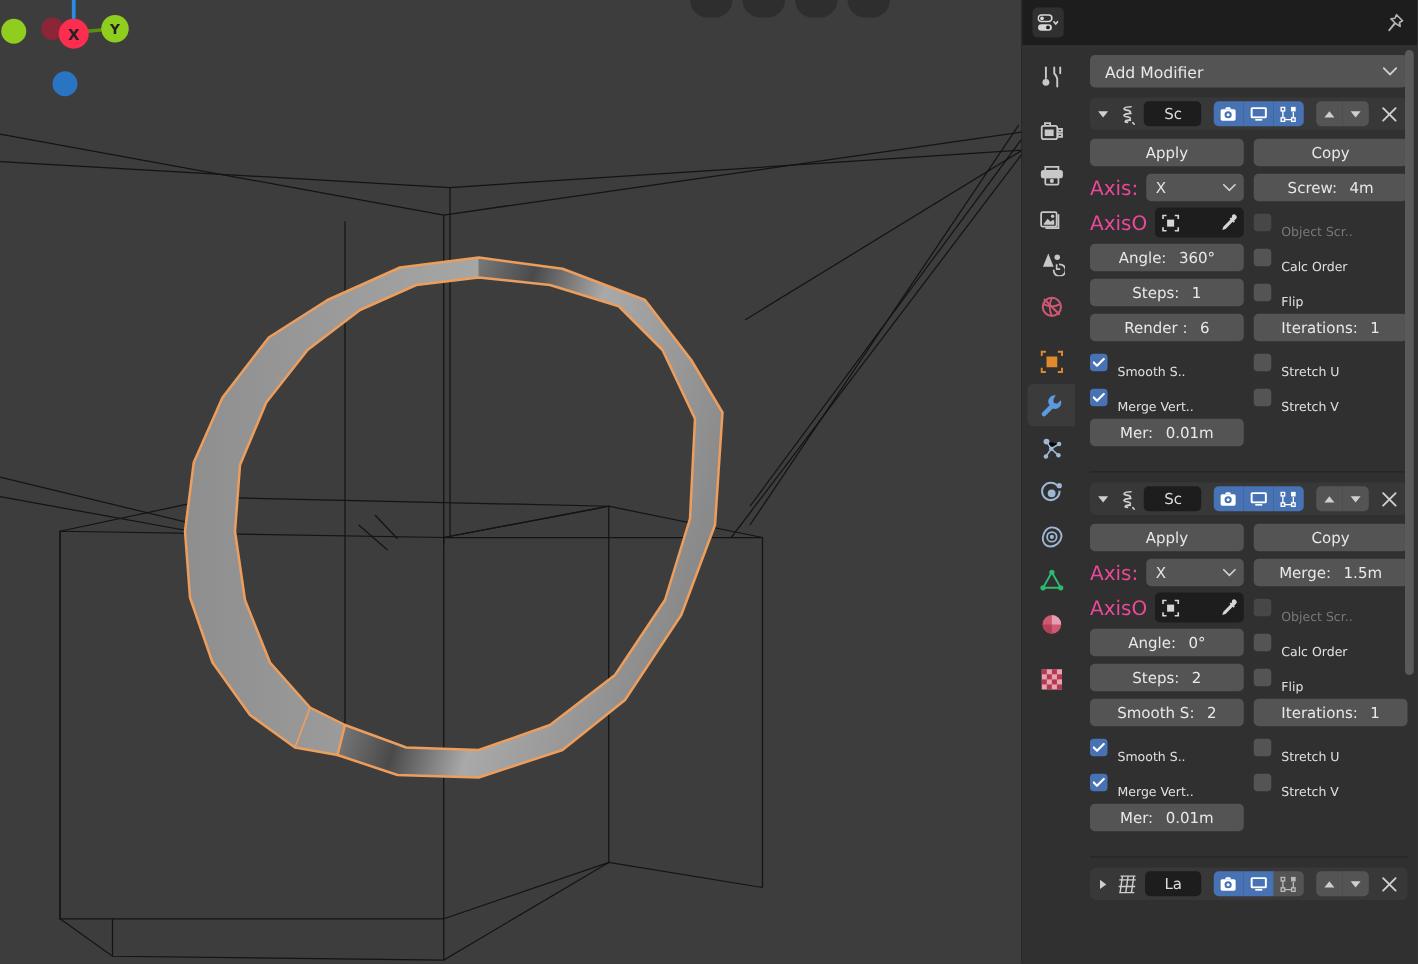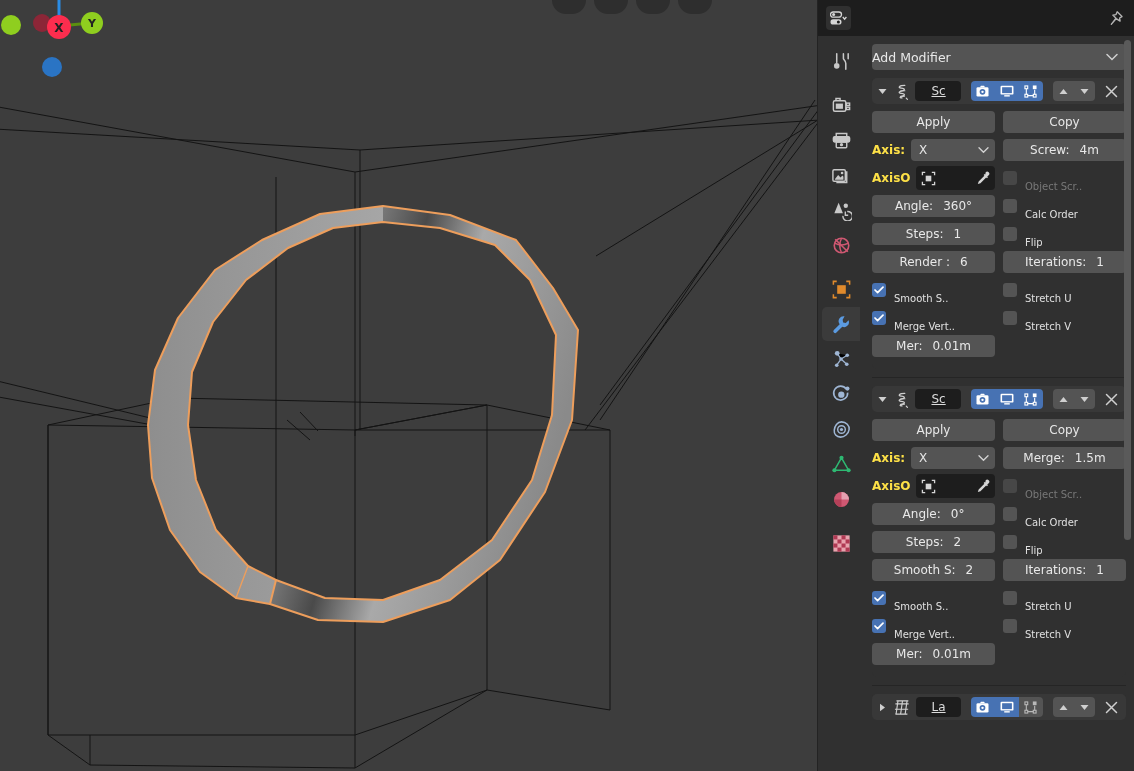--- a/index.html
+++ b/index.html
@@ -64,39 +64,39 @@
 
   
   #prop-content {
     position:absolute; left:46px; top:36px; width:270px; height:735px;
     background:#303030; padding:8px 8px 0 8px;
   }
 
   
   #add-modifier {
     width:254px; height:26px; background:#545454; border-radius:4px;
-    display:flex; align-items:center; padding:0 0;
+    display:flex; align-items:center; padding:0 12px;
     font-size:12.5px; color:#e8e8e8; position:relative;
   }
   #add-modifier .chev { position:absolute; right:8px; top:50%; transform:translateY(-50%); }
 
   
   .mod-card {
     width:254px; background:#303030; margin-top:8px; border-radius:5px;
   }
   .mod-head {
     height:26px; background:#383838; border-radius:5px;
     display:flex; align-items:center; gap:4px; padding:0 4px;
   }
   .mod-expand { width:14px; display:flex; align-items:center; justify-content:center; }
   .mod-icon { width:20px; display:flex; align-items:center; justify-content:center; }
   .mod-name {
     background:#1d1d1d; border-radius:4px; height:20px;
     padding:0 16px; display:flex; align-items:center;
-    font-size:12px; color:#dcdcdc; min-width:32px;text-decoration:underline;
+    font-size:12px; color:#dcdcdc; min-width:32px;
   }
   .toggle-group { display:flex; margin-left:6px; }
   .tg-btn {
     width:24px; height:20px; background:#545454;
     display:flex; align-items:center; justify-content:center;
   }
   .tg-btn.on { background:#4772b3; }
   .tg-btn:first-child { border-radius:4px 0 0 4px; }
   .tg-btn:last-child { border-radius:0 4px 4px 0; }
   .updown-group { display:flex; margin-left:6px; }
@@ -120,21 +120,21 @@
   .field {
     height:22px; background:#545454; border-radius:4px;
     display:flex; align-items:center; justify-content:center; gap:10px;
     font-size:12px; color:#e8e8e8; position:relative;
   }
   .field .lbl { }
   .field .val { }
   .field-center { justify-content:center; }
 
   .labeled-row { display:flex; align-items:center; gap:6px; height:22px; }
-  .inline-label { font-size:12px; color:#fde047;font-weight:bold; }
+  .inline-label { font-size:16px; color:#ec4899; }
   .dropdown {
     flex:1; height:22px; background:#545454; border-radius:4px;
     display:flex; align-items:center; padding:0 8px; position:relative;
     font-size:12px;
   }
   .dropdown .chev { position:absolute; right:6px; top:50%; transform:translateY(-50%); }
 
   .picker {
     flex:1; height:24px; background:#1d1d1d; border-radius:4px;
     display:flex; align-items:center; justify-content:space-between;

